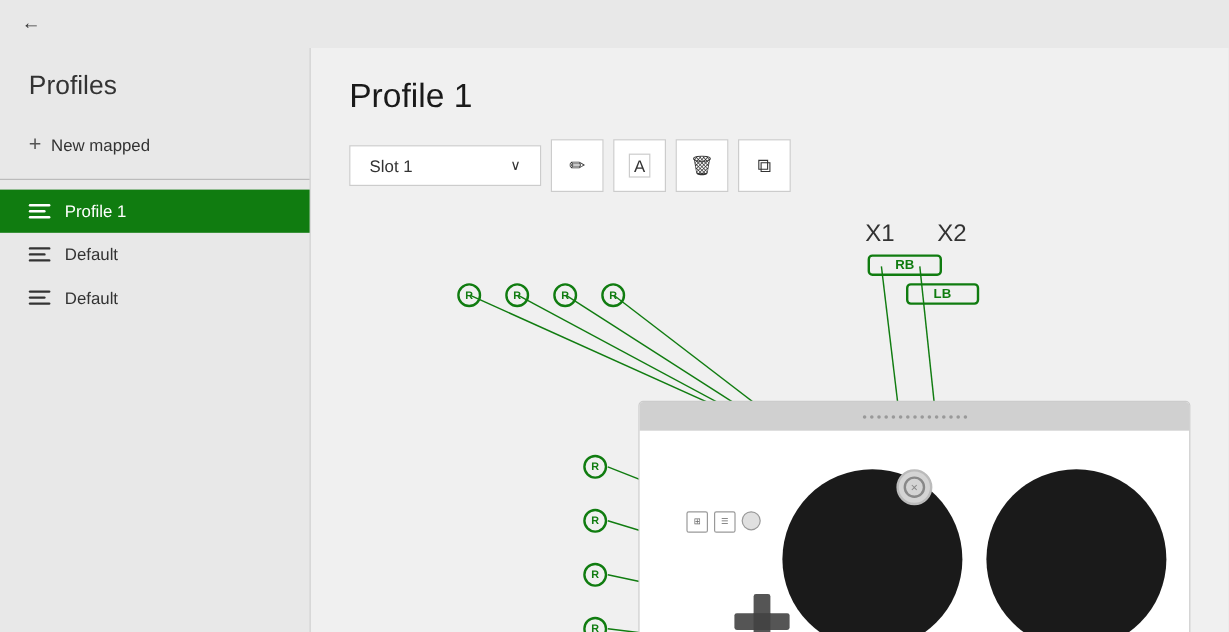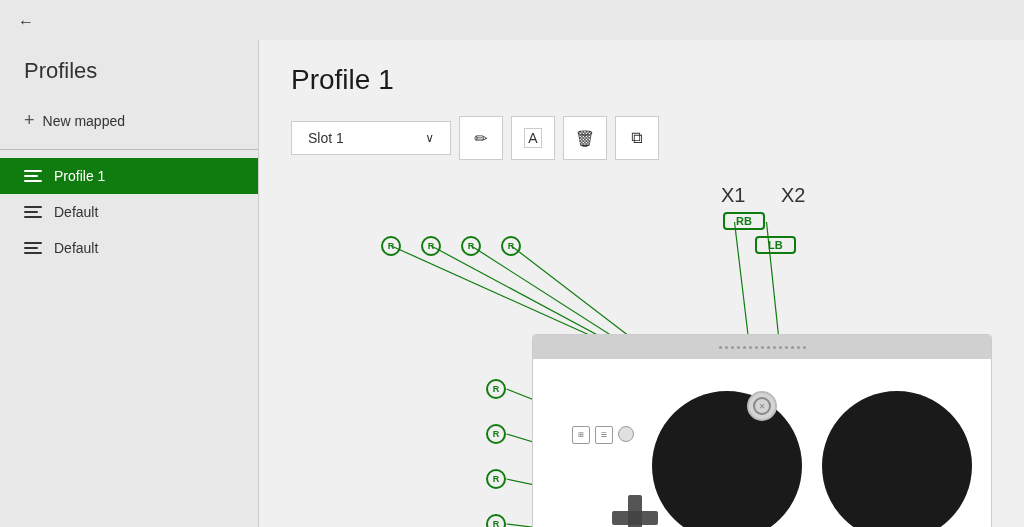--- a/index.html
+++ b/index.html
@@ -165,21 +165,21 @@
       font-weight: 500;
       color: #333;
     }
     .label-x1 { top: 0; left: 430px; }
     .label-x2 { top: 0; left: 490px; }
 
     .rb-badge, .lb-badge {
       position: absolute;
       border: 2px solid #107c10;
       border-radius: 4px;
-      padding: 1px 11px;
+      padding: 1px 21px;
       font-size: 11px;
       color: #107c10;
       font-weight: 600;
     }
     .rb-badge { top: 28px; left: 432px; }
     .lb-badge { top: 28px; left: 464px; margin-top: 24px; }
 
     
     .r-badge {
       position: absolute;

